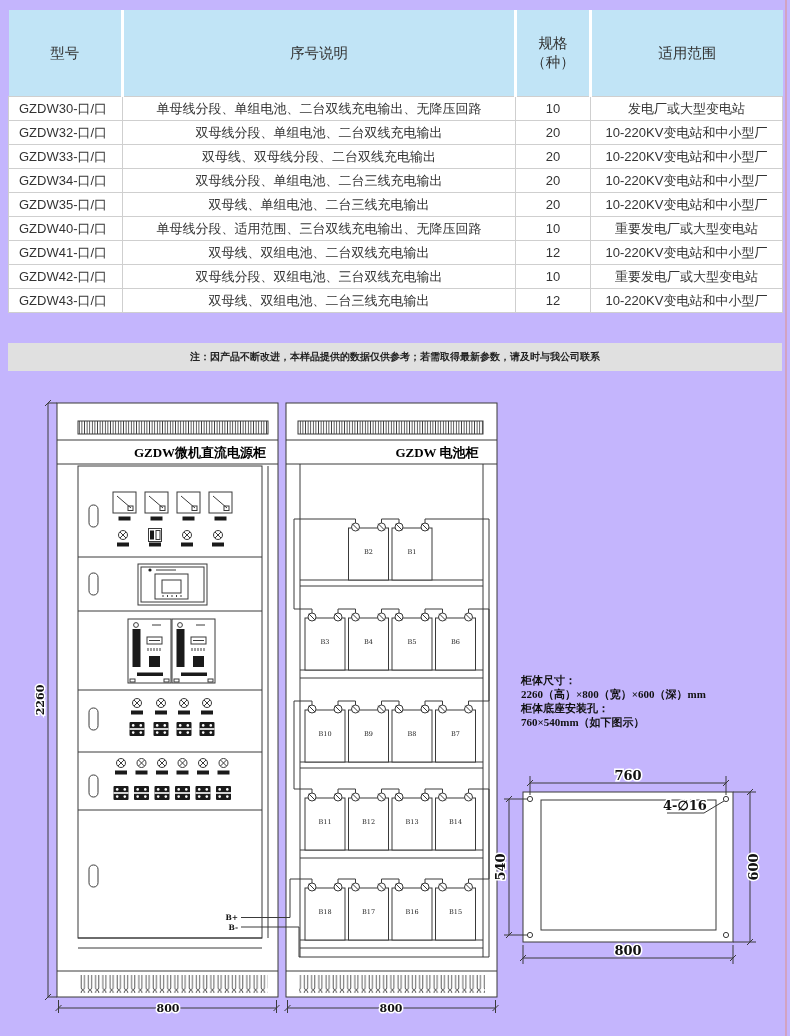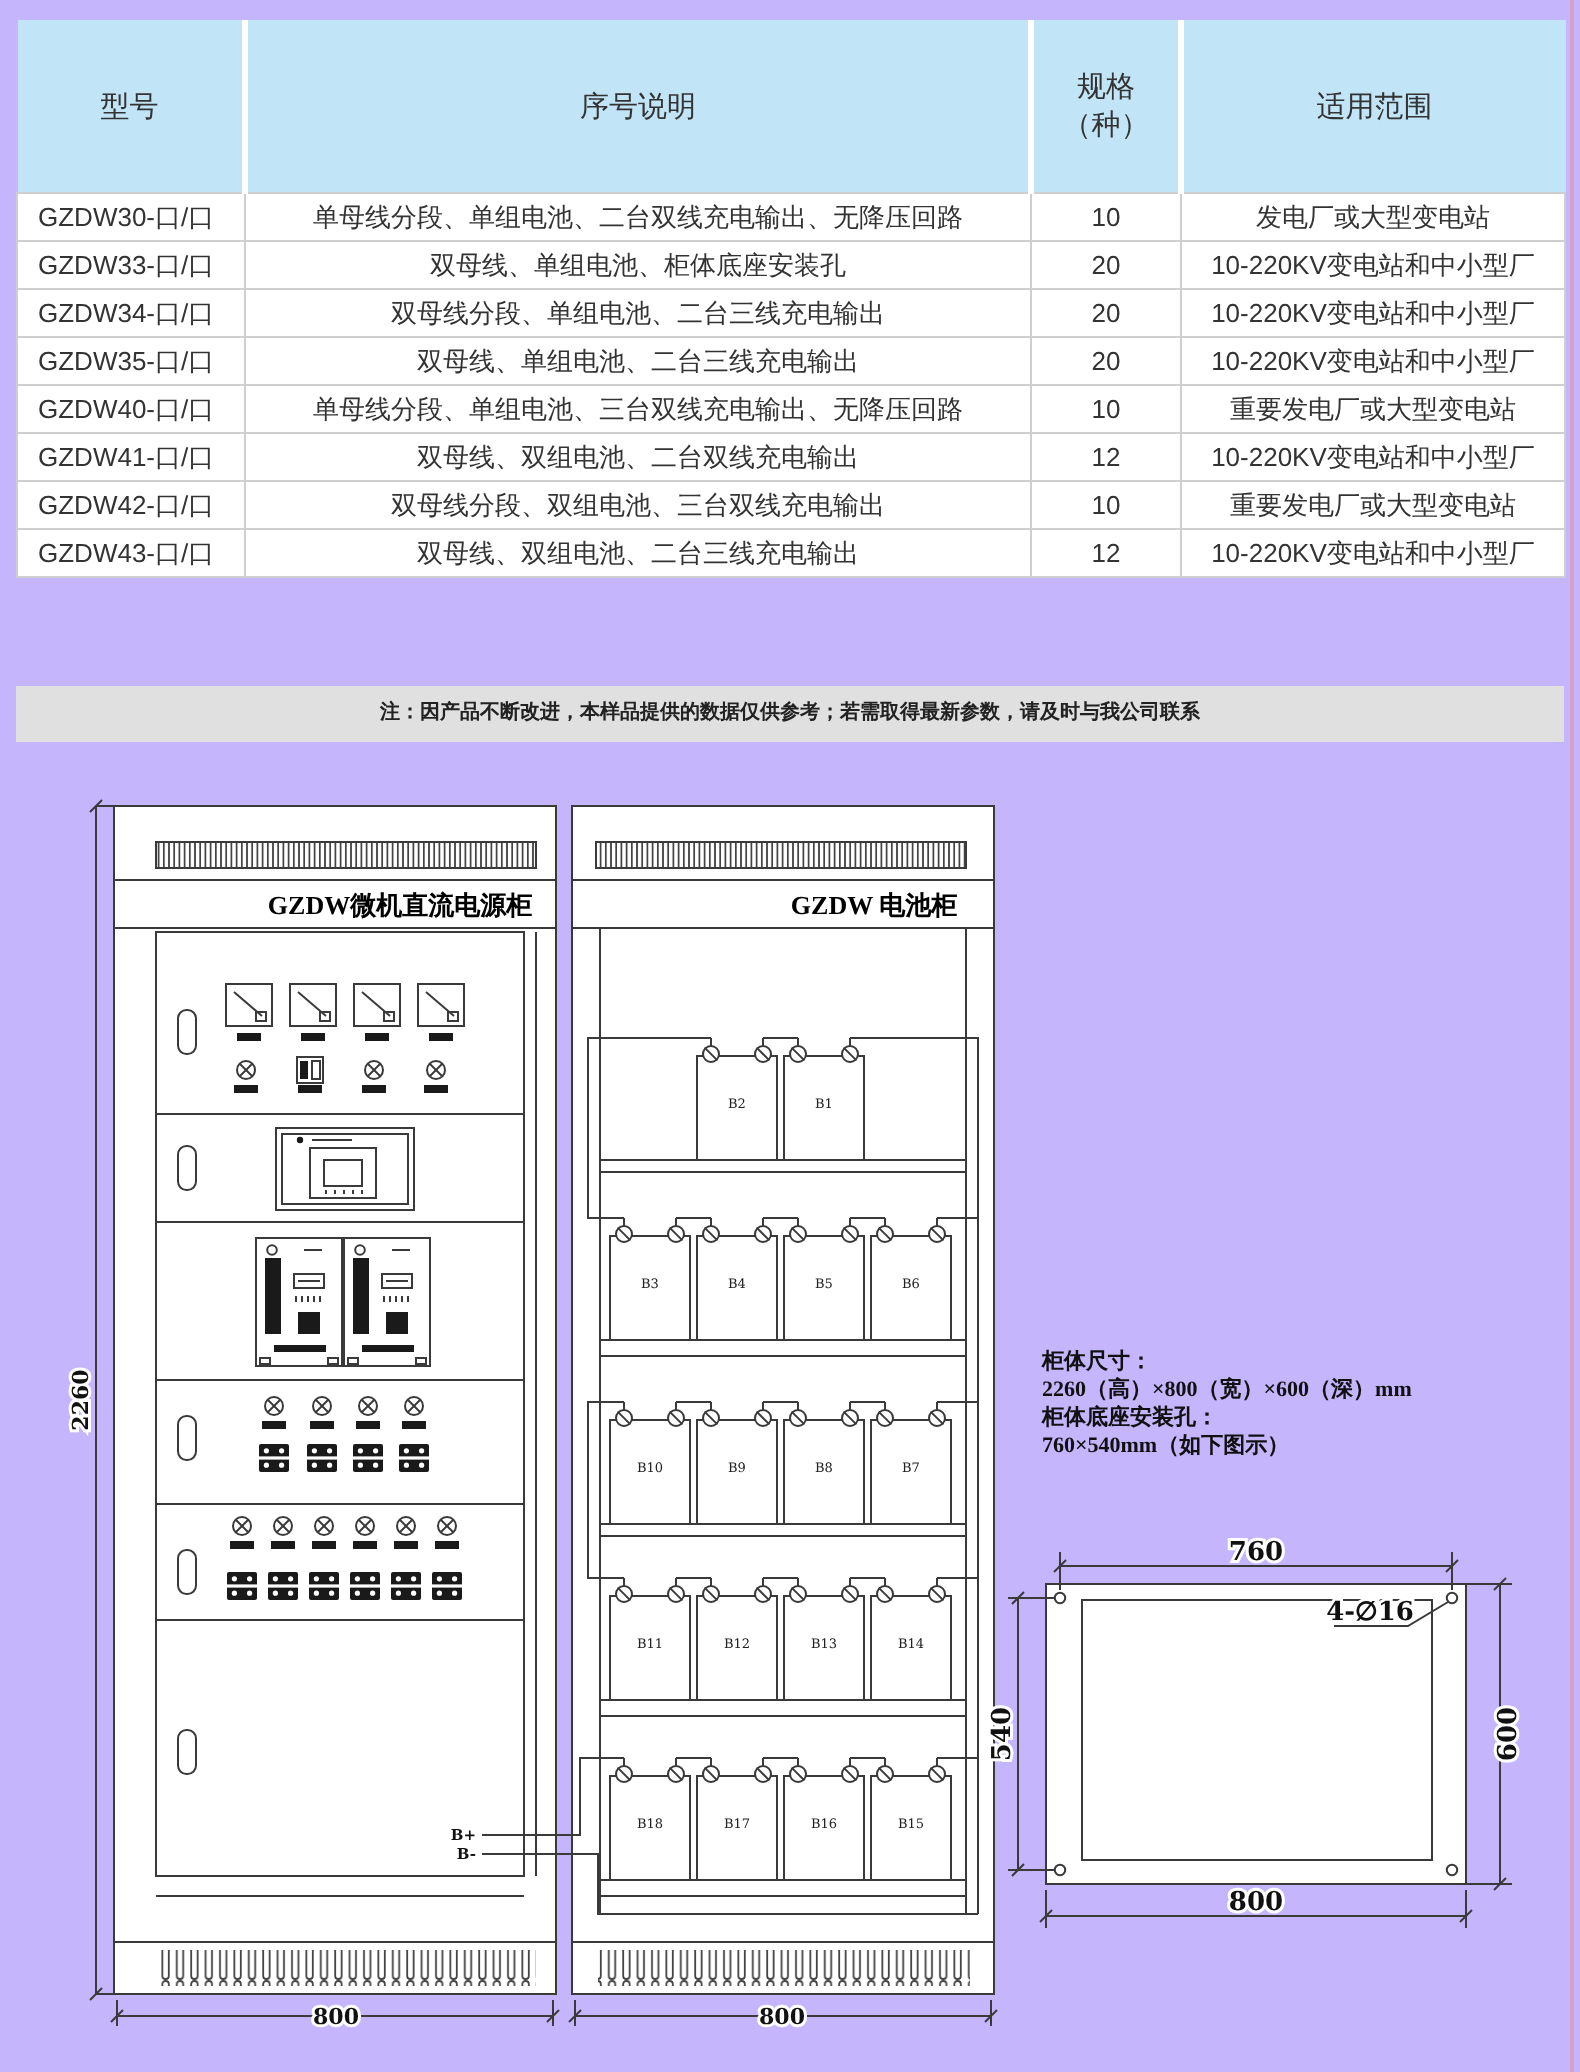--- a/index.html
+++ b/index.html
@@ -59,40 +59,46 @@
         </tr>
       </thead>
       <tbody>
         <tr>
           <td class="model">GZDW30-口/口</td>
           <td>单母线分段、单组电池、二台双线充电输出、无降压回路</td>
           <td>10</td>
           <td>发电厂或大型变电站</td>
         </tr>
         <tr>
+          <td class="model">GZDW32-口/口</td>
+          <td>双母线分段、单组电池、二台双线充电输出</td>
+          <td>20</td>
+          <td>10-220KV变电站和中小型厂</td>
+        </tr>
+        <tr>
           <td class="model">GZDW33-口/口</td>
-          <td>双母线、单组电池、柜体底座安装孔</td>
+          <td>双母线、双母线分段、二台双线充电输出</td>
           <td>20</td>
           <td>10-220KV变电站和中小型厂</td>
         </tr>
         <tr>
           <td class="model">GZDW34-口/口</td>
           <td>双母线分段、单组电池、二台三线充电输出</td>
           <td>20</td>
           <td>10-220KV变电站和中小型厂</td>
         </tr>
         <tr>
           <td class="model">GZDW35-口/口</td>
           <td>双母线、单组电池、二台三线充电输出</td>
           <td>20</td>
           <td>10-220KV变电站和中小型厂</td>
         </tr>
         <tr>
           <td class="model">GZDW40-口/口</td>
-          <td>单母线分段、单组电池、三台双线充电输出、无降压回路</td>
+          <td>单母线分段、适用范围、三台双线充电输出、无降压回路</td>
           <td>10</td>
           <td>重要发电厂或大型变电站</td>
         </tr>
         <tr>
           <td class="model">GZDW41-口/口</td>
           <td>双母线、双组电池、二台双线充电输出</td>
           <td>12</td>
           <td>10-220KV变电站和中小型厂</td>
         </tr>
         <tr>

